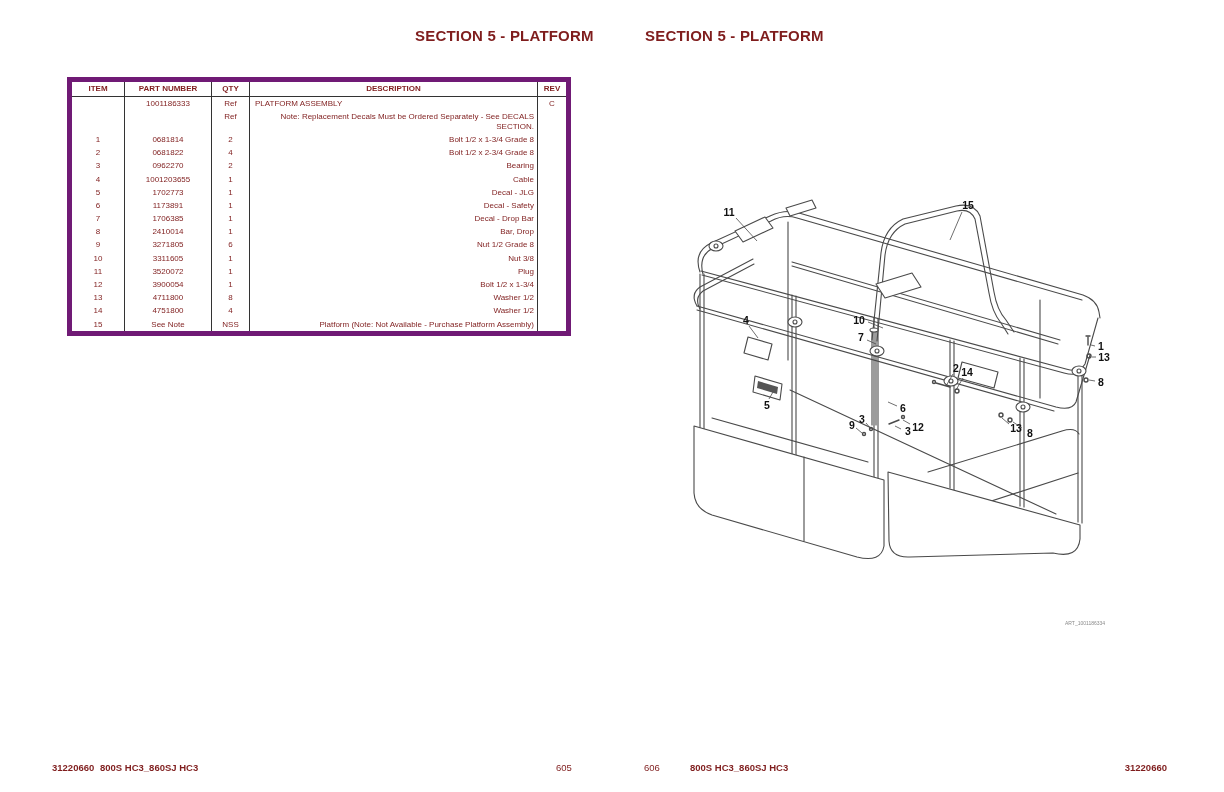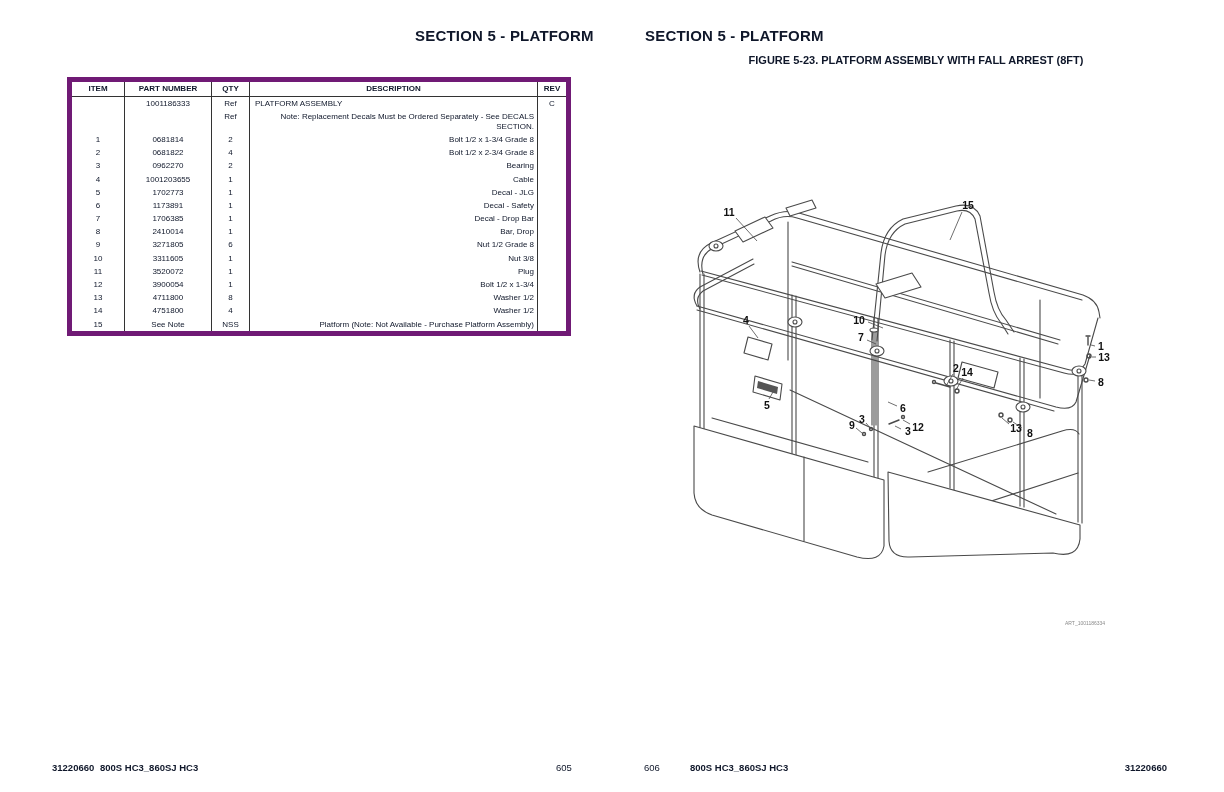--- a/index.html
+++ b/index.html
@@ -1,17 +1,17 @@
 <!DOCTYPE html>
 <html><head>
 <meta charset="utf-8">
 <style>
   html,body{margin:0;padding:0;background:#fff;}
   .page{position:relative;width:1224px;height:792px;background:#fff;overflow:hidden;
-        font-family:"Liberation Sans",sans-serif;color:#0f172a;}
+        font-family:"Liberation Sans",sans-serif;color:#7f1d1d;}
   .abs{position:absolute;}
   .section-title{font-size:15px;font-weight:bold;letter-spacing:.2px;white-space:nowrap;}
   .figure-title{font-size:11px;font-weight:bold;text-align:center;white-space:nowrap;}
   
   table.parts{position:absolute;left:67px;top:77px;width:499px;border-collapse:collapse;
     table-layout:fixed;border:5px solid #701a75;font-size:8px;line-height:10px;}
   table.parts th{font-size:8px;font-weight:bold;text-align:center;padding:2px 0;
     border:1px solid #333;}
   table.parts td{border-left:1px solid #333;border-right:1px solid #333;
     vertical-align:top;padding:1.6px 0;}
@@ -27,21 +27,20 @@
   svg text.artref{font-family:"Liberation Sans",sans-serif;font-size:5px;fill:#8a8a8a;}
 </style>
 </head>
 <body>
 
 <div class="page">
 
   <div class="abs section-title" style="left:415px;top:27px;">SECTION 5 - PLATFORM</div>
 
   <div class="abs section-title" style="left:645px;top:27px;">SECTION 5 - PLATFORM</div>
-  <div class="abs figure-title" style="left:646px;top:54px;width:540px;">FIGURE 5-23. PLATFORM ASSEMBLY WITH FALL ARREST (8FT)</div>
 
   <table class="parts">
     <colgroup>
       <col style="width:55px">
         <col style="width:87px">
         <col style="width:38px">
       <col style="width:288px">
         <col style="width:31px">
     </colgroup>
     <thead>

